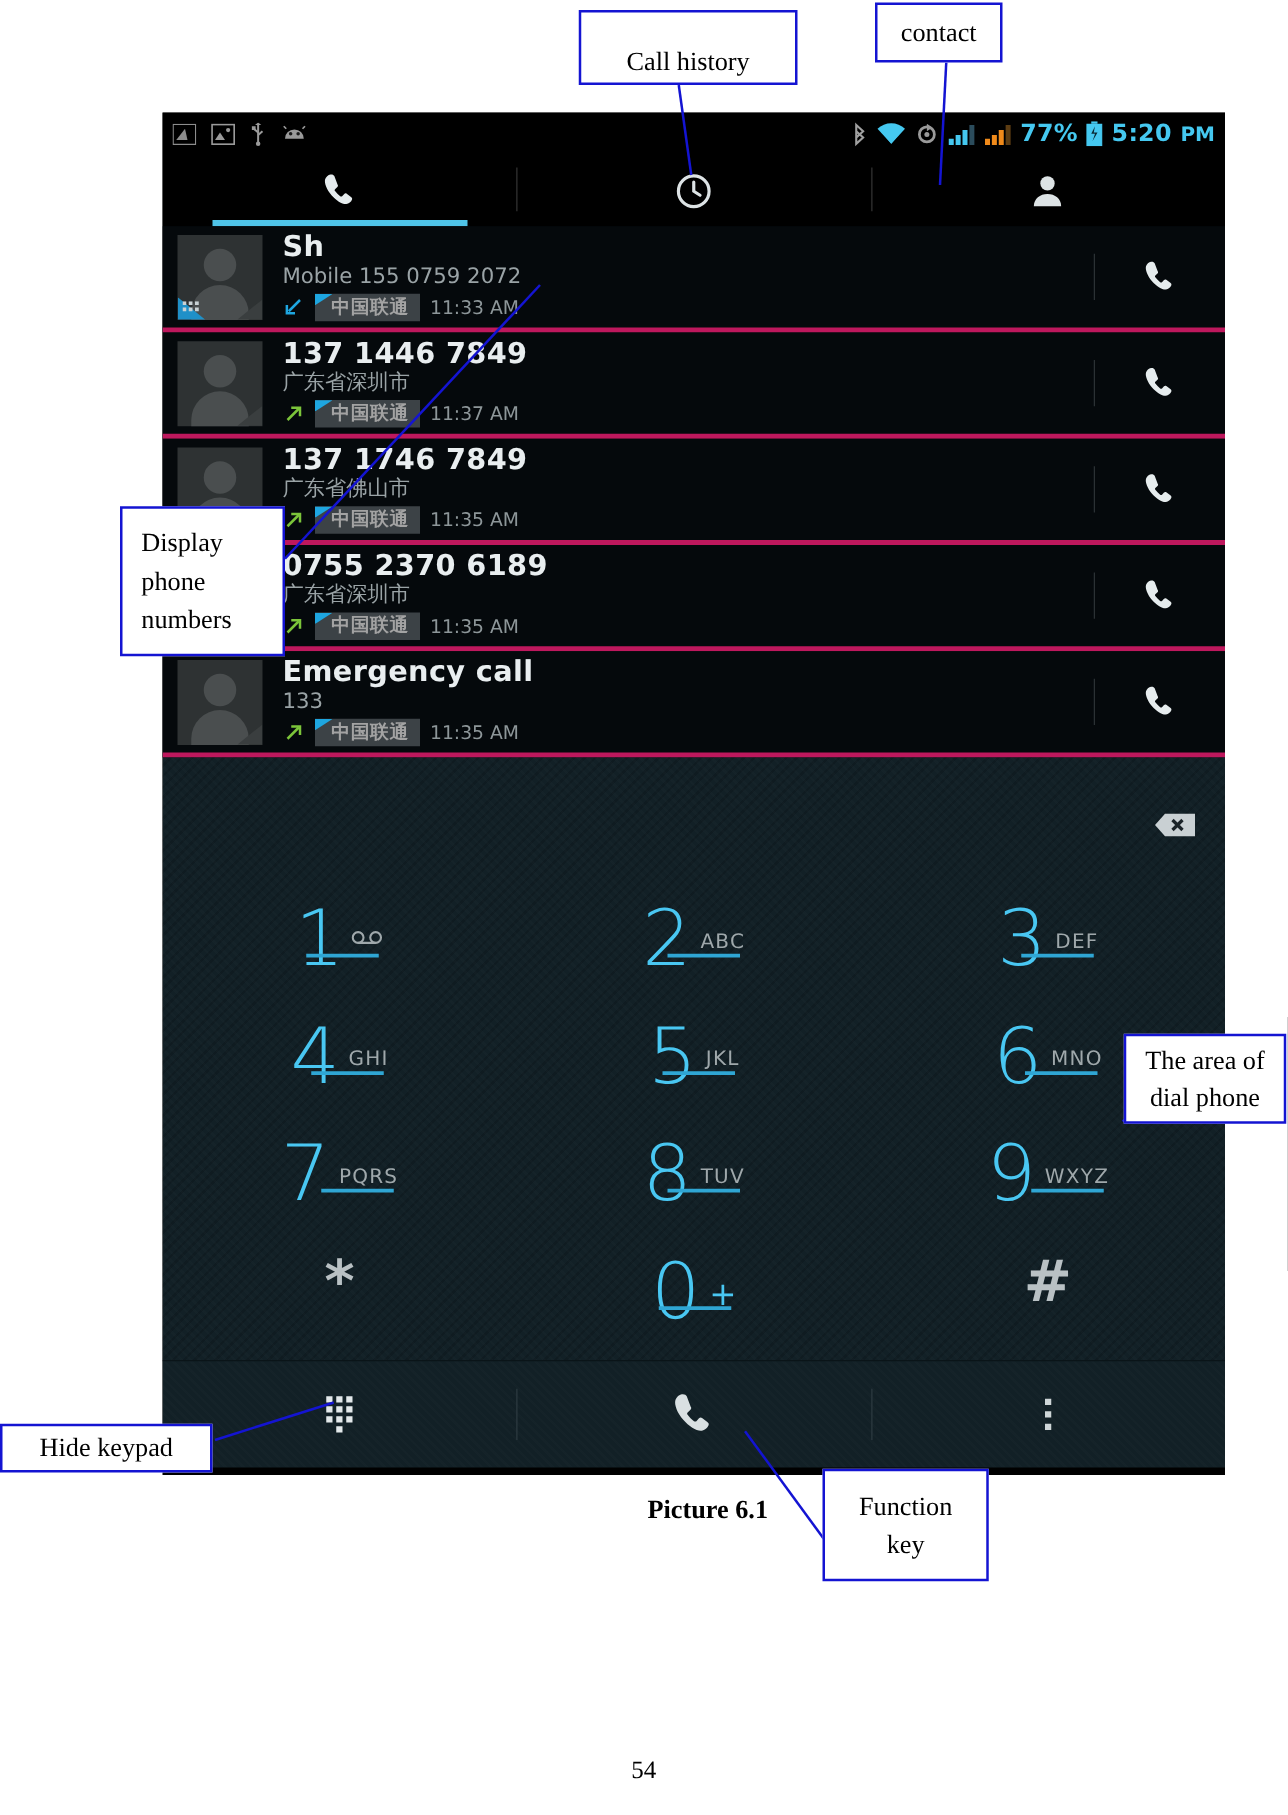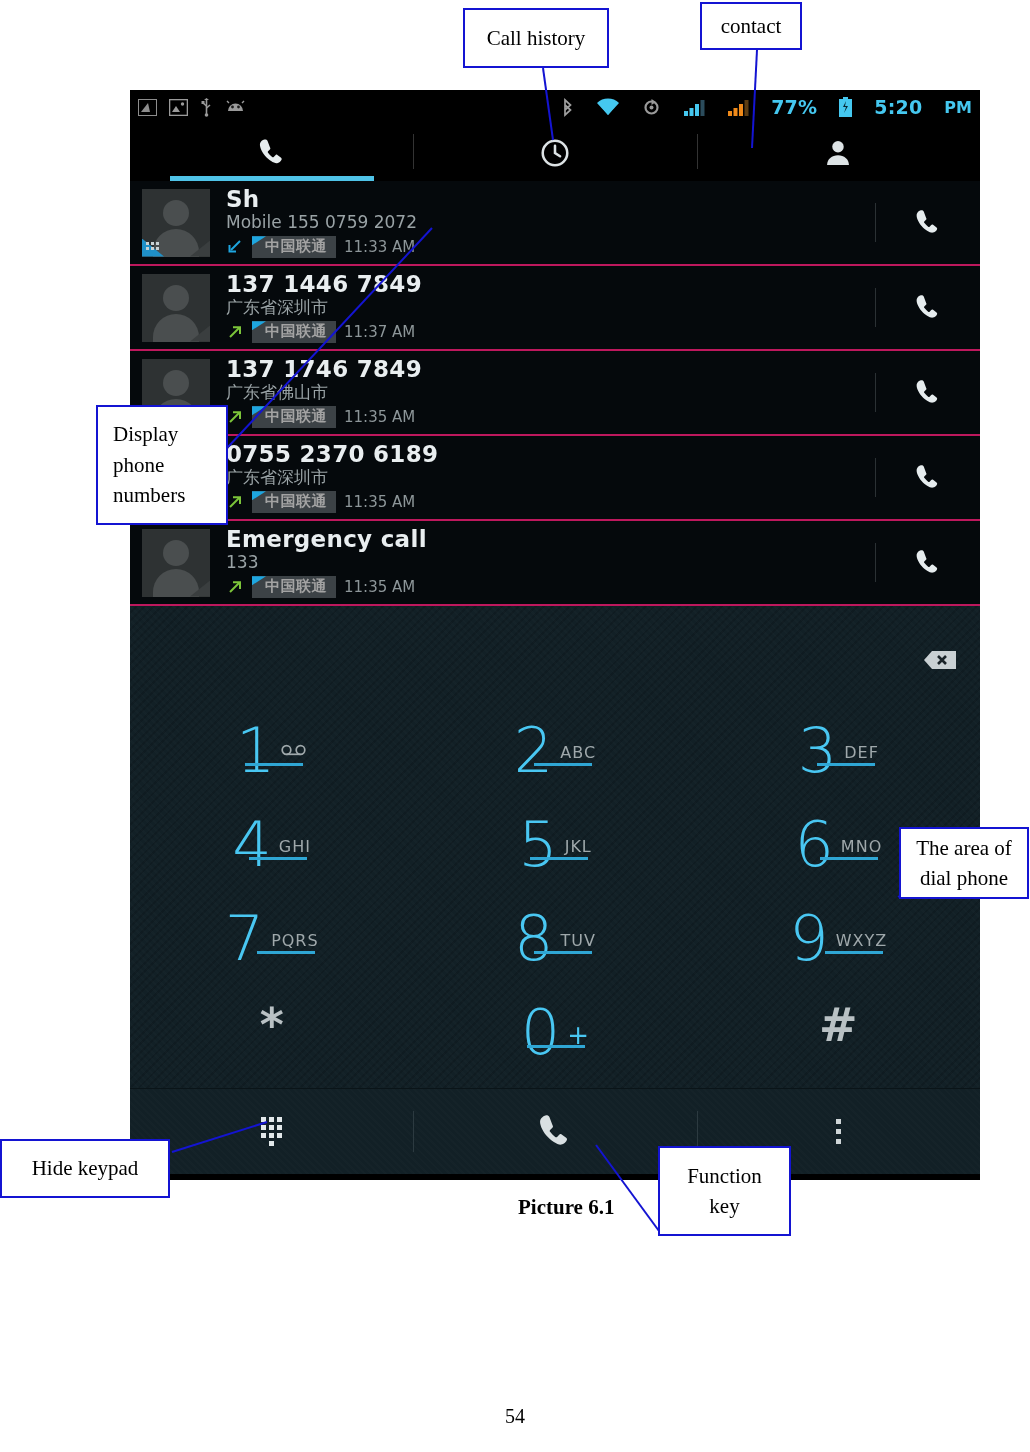--- a/index.html
+++ b/index.html
@@ -20,21 +20,21 @@
     font-family: "Liberation Sans", sans-serif;
   }
 
   
   .statusbar {
     position: relative; height: 34px; width: 100%;
     background: #000;
     display: flex; align-items: center;
   }
   .sb-left { display: flex; align-items: center; gap: 12px; padding-left: 8px; }
-  .sb-right { margin-left: auto; display: flex; align-items: center; gap: 22px; padding-right: 8px; }
+  .sb-right { margin-left: auto; display: flex; align-items: center; gap: 7px; padding-right: 8px; }
   .sb-ico { display: block; }
   .sb-text { color: #45c8f0; font-size: 19px; font-weight: bold; letter-spacing: .2px;
              font-family: "DejaVu Sans", sans-serif; }
   .sb-pm { color: #45c8f0; font-size: 16px; font-weight: bold; font-family: "DejaVu Sans", sans-serif; }
 
   
   .tabbar { position: relative; height: 57px; background: #000; display: flex; }
   .tab { flex: 1; position: relative; display: flex; align-items: center; justify-content: center; }
   .tab + .tab::before {
     content: ""; position: absolute; left: 0; top: 10px; bottom: 12px; width: 1px;
@@ -42,21 +42,21 @@
   }
   .tab .underline {
     position: absolute; left: 14%; right: 14%; bottom: 0; height: 5px; background: #4fc3e8;
   }
 
   
   .calllist { background: #050a0d; }
   .row {
     position: relative; display: flex; align-items: center;
     height: 85px; padding-left: 12px;
-    border-bottom: 2px solid #be185d;
+    border-bottom: 4px solid #be185d;
     background: #05090c;
   }
   .avatar {
     position: relative; width: 68px; height: 68px; background: #2e3233;
     flex: 0 0 68px; overflow: hidden;
   }
   .avatar .head { position: absolute; left: 50%; top: 11px; transform: translateX(-50%);
     width: 26px; height: 26px; border-radius: 50%; background: #4a4e4f; }
   .avatar .body { position: absolute; left: 50%; top: 40px; transform: translateX(-50%);
     width: 46px; height: 36px; border-radius: 23px 23px 0 0; background: #4a4e4f; }
@@ -514,44 +514,44 @@
 
   <svg class="leader" style="left:0; top:0; width:1030px; height:1452px;">
     <line x1="543" y1="68" x2="553" y2="140" stroke="#1414d2" stroke-width="2"></line>
     <line x1="757" y1="50" x2="752" y2="148" stroke="#1414d2" stroke-width="2"></line>
     <line x1="228" y1="447" x2="432" y2="228" stroke="#1414d2" stroke-width="2"></line>
     <line x1="898" y1="897" x2="955" y2="862" stroke="#1414d2" stroke-width="2"></line>
     <line x1="172" y1="1152" x2="267" y2="1122" stroke="#1414d2" stroke-width="2"></line>
     <line x1="659" y1="1231" x2="596" y2="1145" stroke="#1414d2" stroke-width="2"></line>
   </svg>
 
-  <div class="callout" style="left:463px; top:8px; width:146px; height:60px;">
+  <div class="callout" style="left:463px; top:8px; width:175px; height:60px;align-items:flex-end;">
     <span>Call history</span>
   </div>
 
   <div class="callout" style="left:700px; top:2px; width:102px; height:48px;">
     <span>contact</span>
   </div>
 
   <div class="callout" style="left:96px; top:405px; width:132px; height:120px; white-space:pre-line; justify-content:flex-start; text-align:left; padding-left:15px;">
     <span>Display
 phone
 numbers</span>
   </div>
 
   <div class="callout" style="left:899px; top:827px; width:130px; height:72px; white-space:pre-line;">
     <span>The area of
 dial phone</span>
   </div>
 
-  <div class="callout" style="left:0px; top:1139px; width:170px; height:59px;">
+  <div class="callout" style="left:0px; top:1139px; width:170px; height:39px;">
     <span>Hide keypad</span>
   </div>
 
-  <div class="callout" style="left:658px; top:1146px; width:133px; height:90px; white-space:pre-line;">
+  <div class="callout" style="left:658px; top:1175px; width:133px; height:90px; white-space:pre-line;">
     <span>Function
 key</span>
   </div>
 
   <div class="caption" style="left:518px; top:1195px;">Picture 6.1</div>
 
   <div class="pagenum" style="top:1405px;">54</div>
 
 </div>
 

